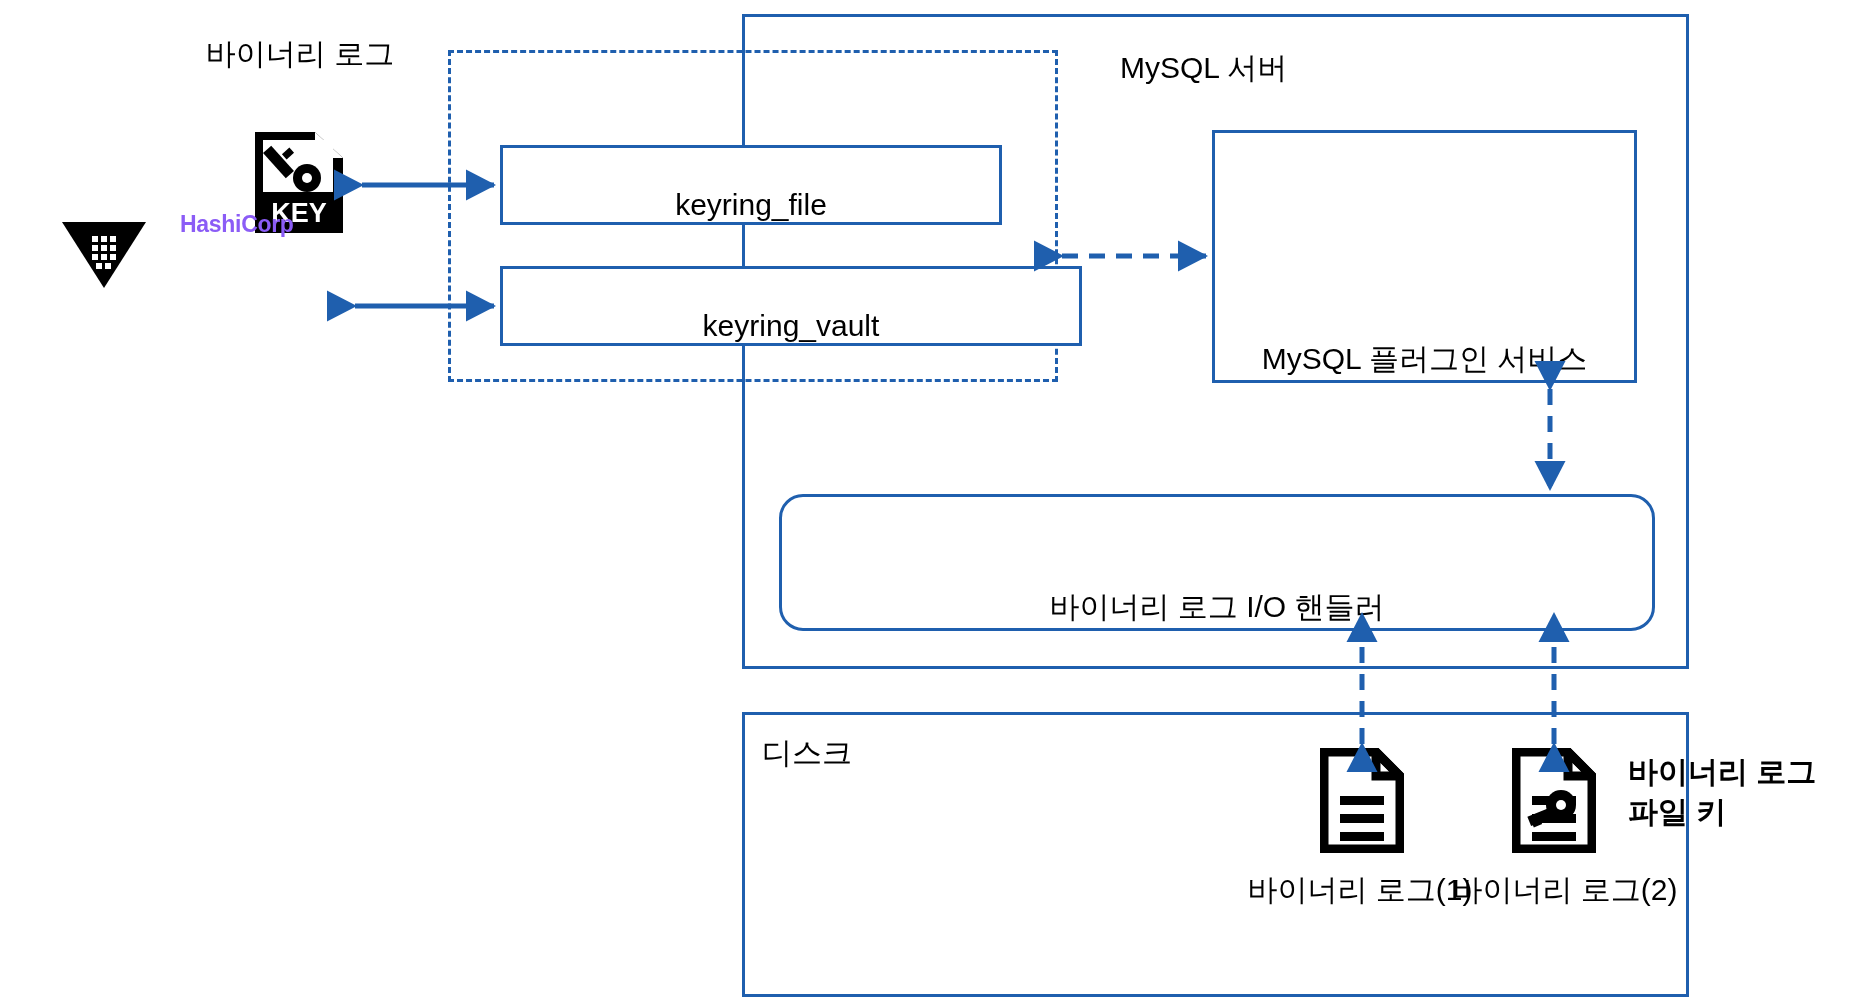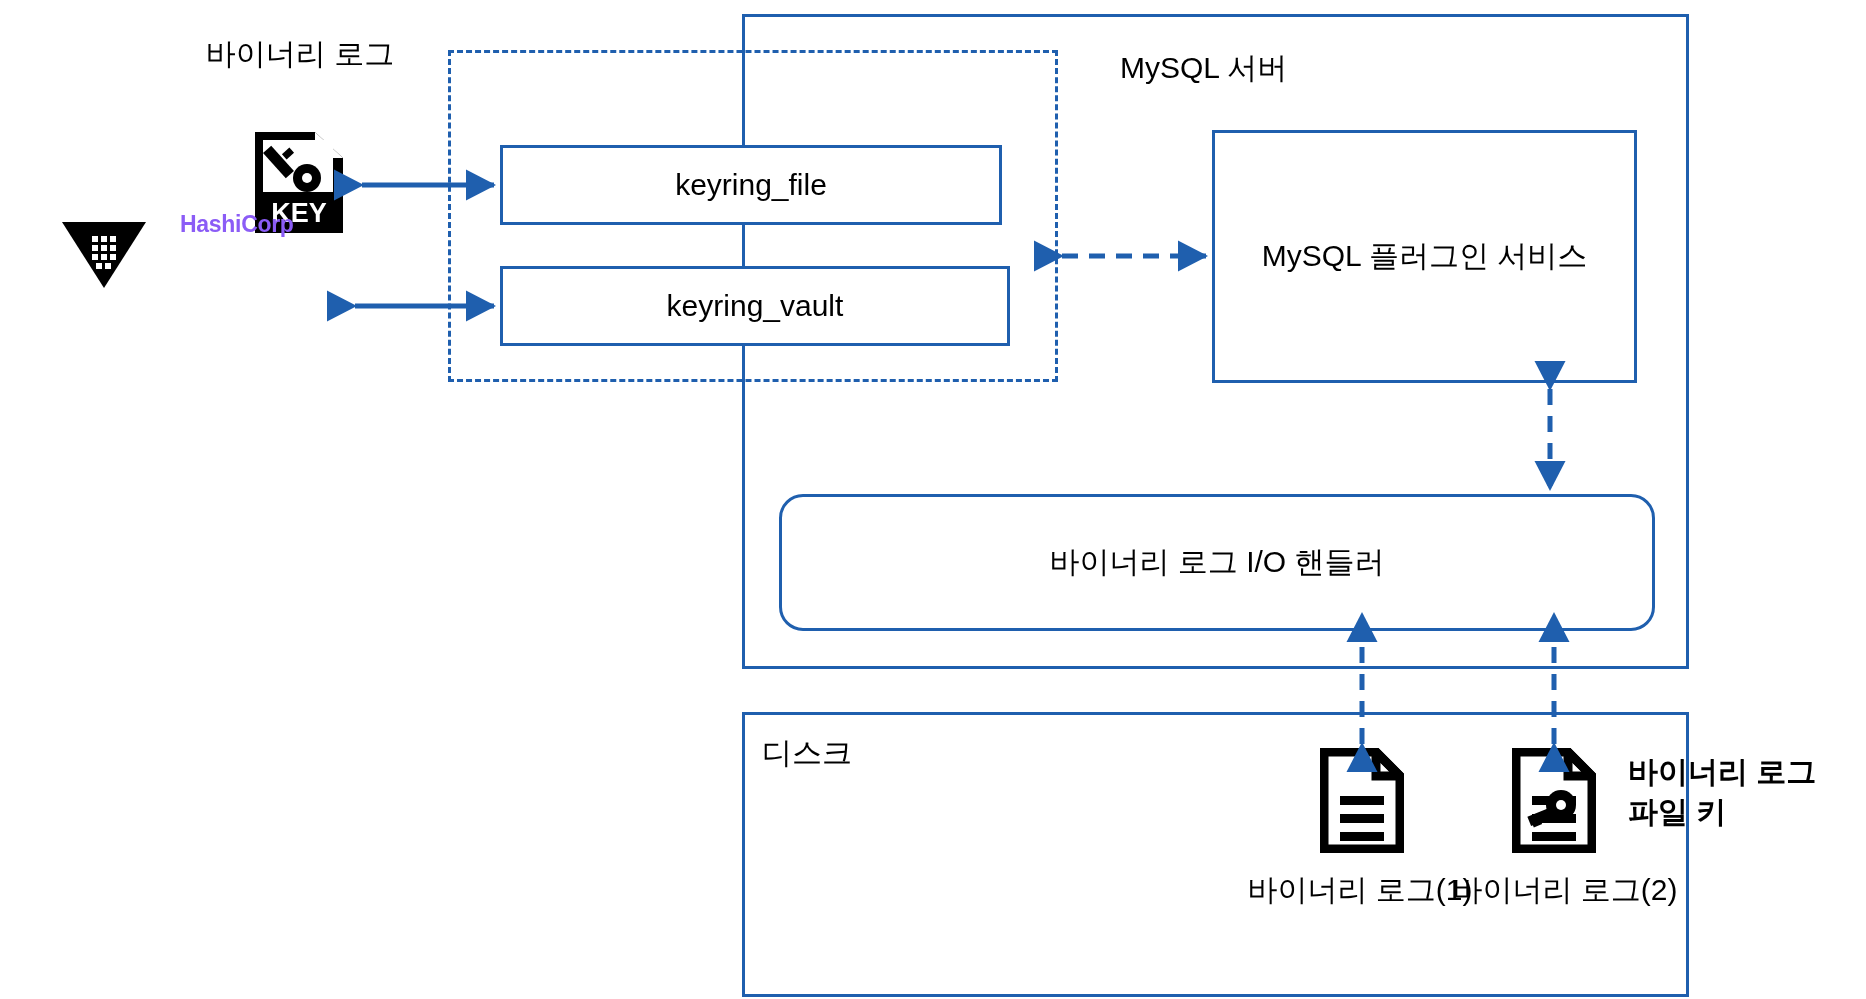--- a/index.html
+++ b/index.html
@@ -40,21 +40,21 @@
     border: 3px dashed #1F5FAE;
     background: transparent;
     box-sizing: border-box;
   }
   .inner-box {
     position: absolute;
     border: 3px solid #1F5FAE;
     background: #ffffff;
     box-sizing: border-box;
     display: flex;
-    align-items: center;
+    align-items: flex-end;
     justify-content: center;
   }
   .inner-box .boxlabel {
     font-size: 30px;
     color: #000000;
     white-space: pre;
   }
 
   
   #arrows {
@@ -99,21 +99,21 @@
 
   <div class="dashed-box" style="left:448px; top:50px; width:610px; height:332px;"></div>
 
   <div class="solid-box" style="left:742px; top:712px; width:947px; height:285px;"></div>
   <div class="lbl" style="left:762px; top:733px;">디스크</div>
 
   <div class="inner-box" style="left:500px; top:145px; width:502px; height:80px;">
     <span class="boxlabel">keyring_file</span>
   </div>
 
-  <div class="inner-box" style="left:500px; top:266px; width:510px; height:80px;">
+  <div class="inner-box" style="left:500px; top:266px; width:582px; height:80px;">
     <span class="boxlabel">keyring_vault</span>
   </div>
 
   <div class="inner-box" style="left:1212px; top:130px; width:425px; height:253px;">
     <span class="boxlabel">MySQL 플러그인 서비스</span>
   </div>
 
   <div class="inner-box" style="left:779px; top:494px; width:876px; height:137px;border-radius:24px;">
     <span class="boxlabel">바이너리 로그 I/O 핸들러</span>
   </div>

